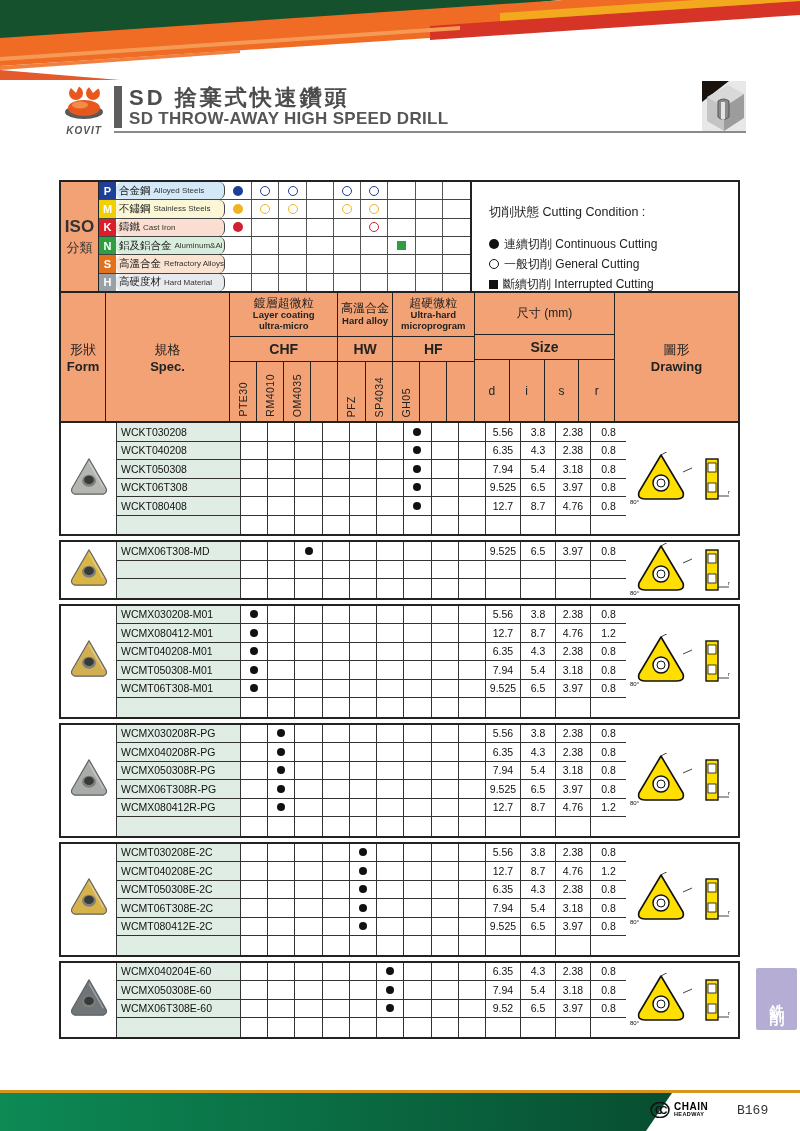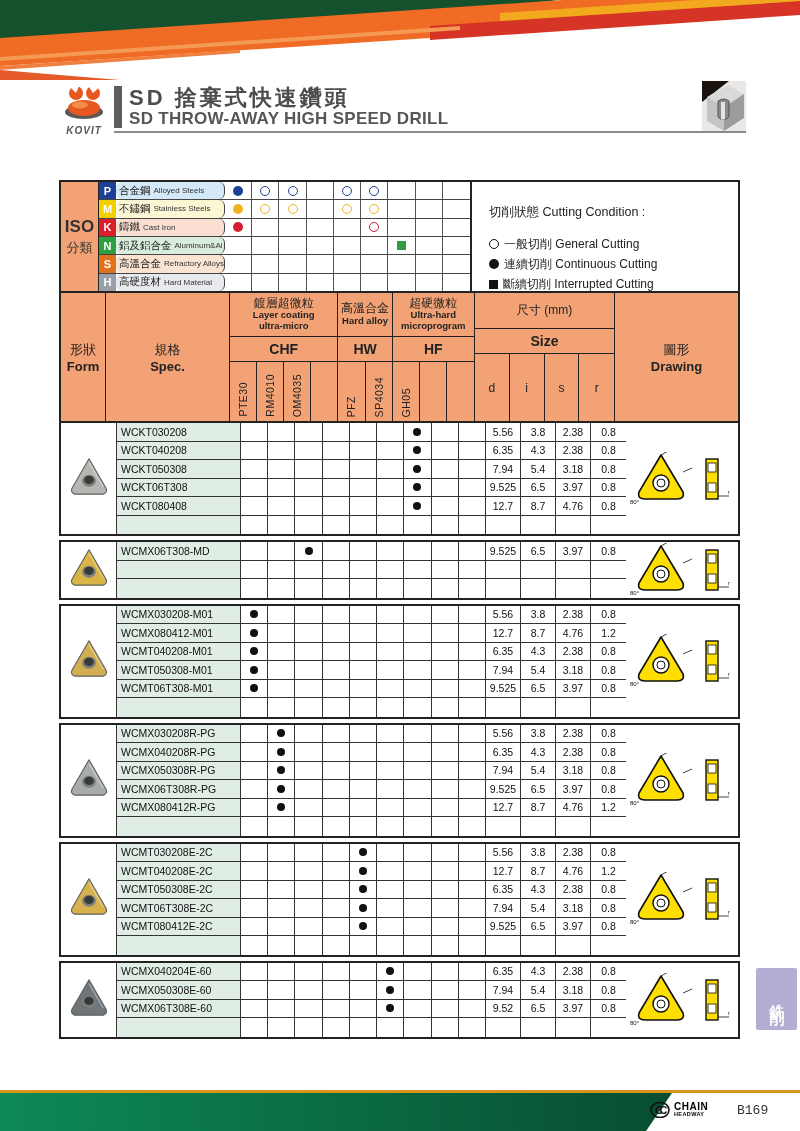--- a/index.html
+++ b/index.html
@@ -56,21 +56,21 @@
   .hd-grp .zh { font-size:12px; color:#222;text-align:right; }
   .hd-grp .en { font-size:9.5px; font-weight:bold; color:#222; }
   .hd-code-row { height:25px; display:flex; border-bottom:1px solid #222; }
   .hd-code { border-right:1px solid #222; display:flex; align-items:center; justify-content:center; font-size:14px; font-weight:bold; color:#222; }
   .hd-code:last-child { border-right:none; }
   .hd-cols-row { flex:1; display:flex; }
   .vcell { width:27.22px; border-right:1px solid #222; display:flex; align-items:flex-end; justify-content:center; padding-bottom:4px; }
   .vcell:last-child { border-right:none; }
   .vlab { writing-mode:vertical-rl; transform:rotate(180deg); font-size:10.5px; color:#222; letter-spacing:.5px; }
   .hd-size { width:140px; display:flex; flex-direction:column; border-right:1px solid #222; }
-  .size-title { height:36px; display:flex; align-items:center; justify-content:center; font-size:12px; color:#222; border-bottom:1px solid #222; }
+  .size-title { height:42px; display:flex; align-items:center; justify-content:center; font-size:12px; color:#222; border-bottom:1px solid #222; }
   .size-code { height:25px; display:flex; align-items:center; justify-content:center; font-size:14px; font-weight:bold; color:#222; border-bottom:1px solid #222; }
   .size-cols { flex:1; display:flex; }
   .size-col { width:35px; border-right:1px solid #222; display:flex; align-items:center; justify-content:center; font-size:12px; color:#222; }
   .size-col:last-child { border-right:none; }
   .hd-draw { flex:1; }
 
   
   .groups { position:absolute; left:59px; top:423px; width:681px; }
   .group { border:2px solid #222; margin-top:4px; display:flex; background:#fff; }
   .group:first-child { margin-top:0; border-top:none; }
@@ -267,26 +267,26 @@
         <div class="iso-mc"></div>
         <div class="iso-mc"></div>
         <div class="iso-mc"></div>
         <div class="iso-mc"></div>
       </div>
     </div>
   <div class="legend">
     <div class="legend-title">切削狀態 Cutting Condition :</div>
     <div id="legend-items">
         <div class="legend-item">
+          <span class="mk filled-circle" style="background: rgb(17, 17, 17);"></span>
+          <span>連續切削 Continuous Cutting</span>
+        </div>
+        <div class="legend-item">
           <span class="mk open-circle" style="border-color: rgb(17, 17, 17);"></span>
           <span>一般切削 General Cutting</span>
-        </div>
-        <div class="legend-item">
-          <span class="mk filled-circle" style="background: rgb(17, 17, 17);"></span>
-          <span>連續切削 Continuous Cutting</span>
         </div>
         <div class="legend-item">
           <span class="mk filled-square" style="background: rgb(17, 17, 17);"></span>
           <span>斷續切削 Interrupted Cutting</span>
         </div>
       </div>
   </div>
 </div>
 
 <div class="main-header">

